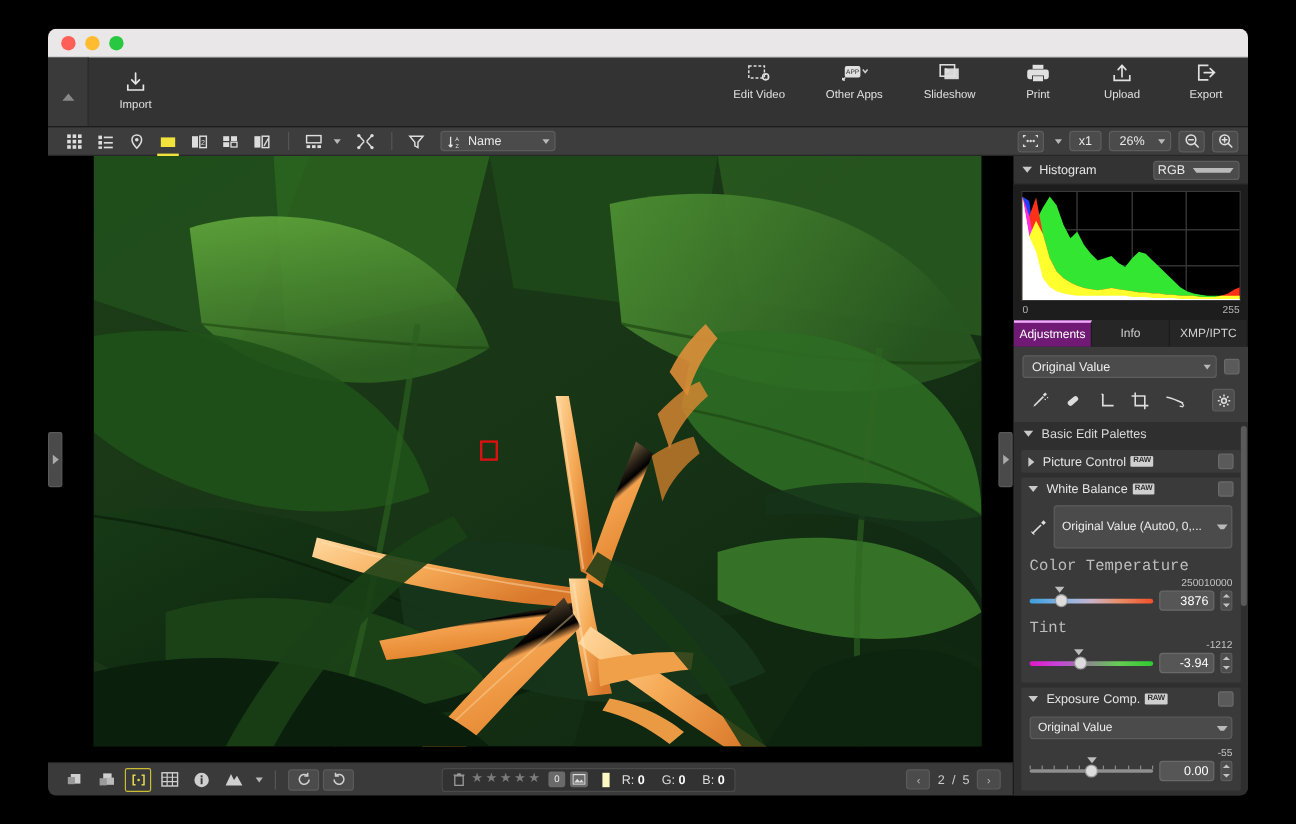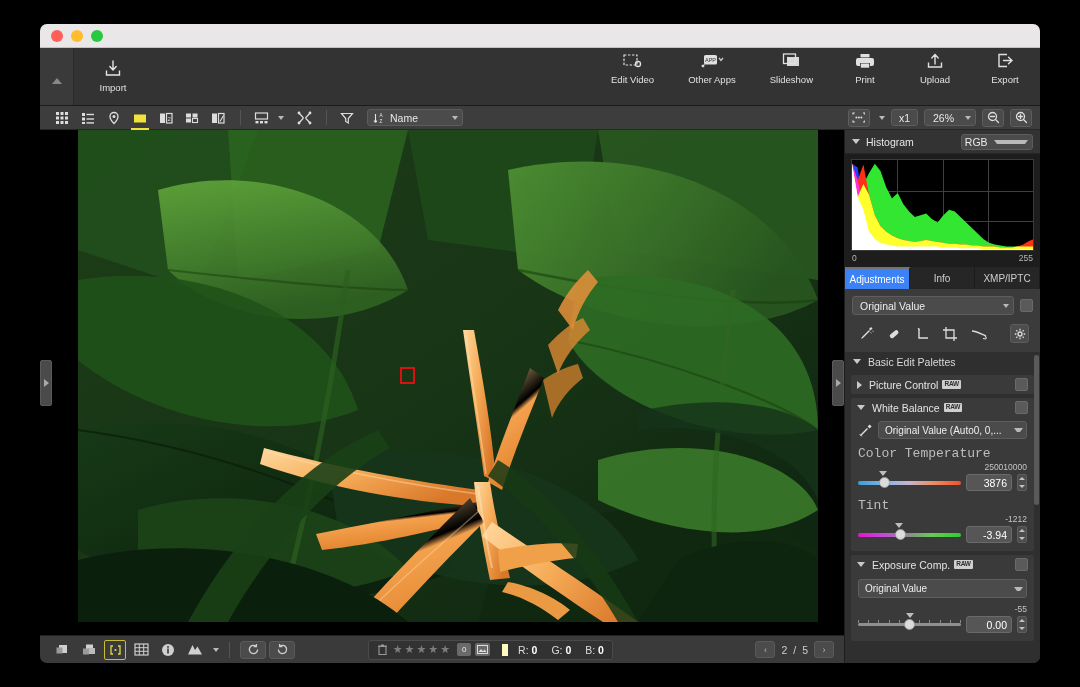--- a/index.html
+++ b/index.html
@@ -176,21 +176,21 @@
   .hist-box { position: relative; height: 92px; background:#000; border:1px solid #3a3a3a; overflow:hidden; }
   .hist-box .grid-v { position:absolute; top:0; bottom:0; width:1px; background:#3f3f3f; }
   .hist-box .grid-h { position:absolute; left:0; right:0; height:1px; background:#3f3f3f; }
   .hist-axis { display:flex; justify-content:space-between; font-size:8.5px; color:#b6b6b6; padding: 2px 1px 4px 1px; }
 
   .tabs { display:flex; height: 22px; background:#262626; }
   .tab {
     flex:1; display:flex; align-items:center; justify-content:center;
     font-size:10px; color:#cfcfcf; background:#262626; border-right:1px solid #1b1b1b;
   }
-  .tab.active { background:#3b82f6; color:#fff; border-top: 2px solid #737373; }
+  .tab.active { background:#701a75; color:#fff; border-top: 2px solid #f0abfc; }
 
   .adj-top { background:#3b3b3b; padding: 7px 7px 6px 7px; }
   .selrow { display:flex; align-items:center; gap:6px; }
   .bigsel {
     flex:1; height:19px; background:#4b4b4b; border:1px solid #5d5d5d; border-radius:3px;
     display:flex; align-items:center; padding: 0 4px 0 7px; font-size:10.5px; color:#ededed;
   }
   .bigsel .cv { margin-left:auto; }
   .sqbox { width:13px;height:13px;background:#5a5a5a;border:1px solid #6a6a6a;border-radius:2px; }
   .toolrow { display:flex; align-items:center; gap:12px; padding: 9px 4px 3px 6px; }
@@ -207,21 +207,21 @@
   .pal-head { height:19px; display:flex; align-items:center; gap:7px; padding:0 6px; }
   .pal-head .nm { font-size:10.5px; color:#e4e4e4; display:flex; align-items:center; gap:4px;text-align:right;}
   .raw {
     font-size:6.5px; font-weight:bold; color:#2f2f2f; background:#cfcfcf;
     padding:1px 2px; border-radius:1px; letter-spacing:-.2px; line-height:1;
   }
   .pal-head .sqbox { margin-left:auto; }
   .pal-body { padding: 2px 7px 8px 7px; }
   .wbrow { display:flex; align-items:center; gap:5px; margin-top:2px; }
   .smallsel {
-    flex:1; height:18px; background:#4b4b4b;border:1px solid #5d5d5d;border-radius:3px;
+    flex:1; height:36px; background:#4b4b4b;border:1px solid #5d5d5d;border-radius:3px;
     display:flex;align-items:center;padding:0 3px 0 6px;font-size:10px;color:#ededed; overflow:hidden; white-space:nowrap;
   }
   .smallsel .cv { margin-left:auto; padding-left:3px;}
   .sl-label { font-size:13px; color:#bdbdbd; margin-top:7px;font-family:Liberation Mono, monospace; }
   .sl-minmax { display:flex; justify-content:flex-end; font-size:8.5px; color:#c4c4c4; margin-top:1px; }
   .sl-row { display:flex; align-items:center; gap:5px; margin-top:2px; }
   .track { position:relative; flex:1; height:12px; display:flex; align-items:center; }
   .bar { height:4px; width:100%; border-radius:2px; }
   .bar.temp { background: linear-gradient(90deg,#3b9ddd 0%, #8fb7e4 30%, #c8b4c9 50%, #e88f6a 72%, #f2502a 100%); }
   .bar.tint { background: linear-gradient(90deg,#e018c8 0%, #c648d8 25%, #8a8a8a 48%, #66cc55 72%, #2ecc2e 100%); }

